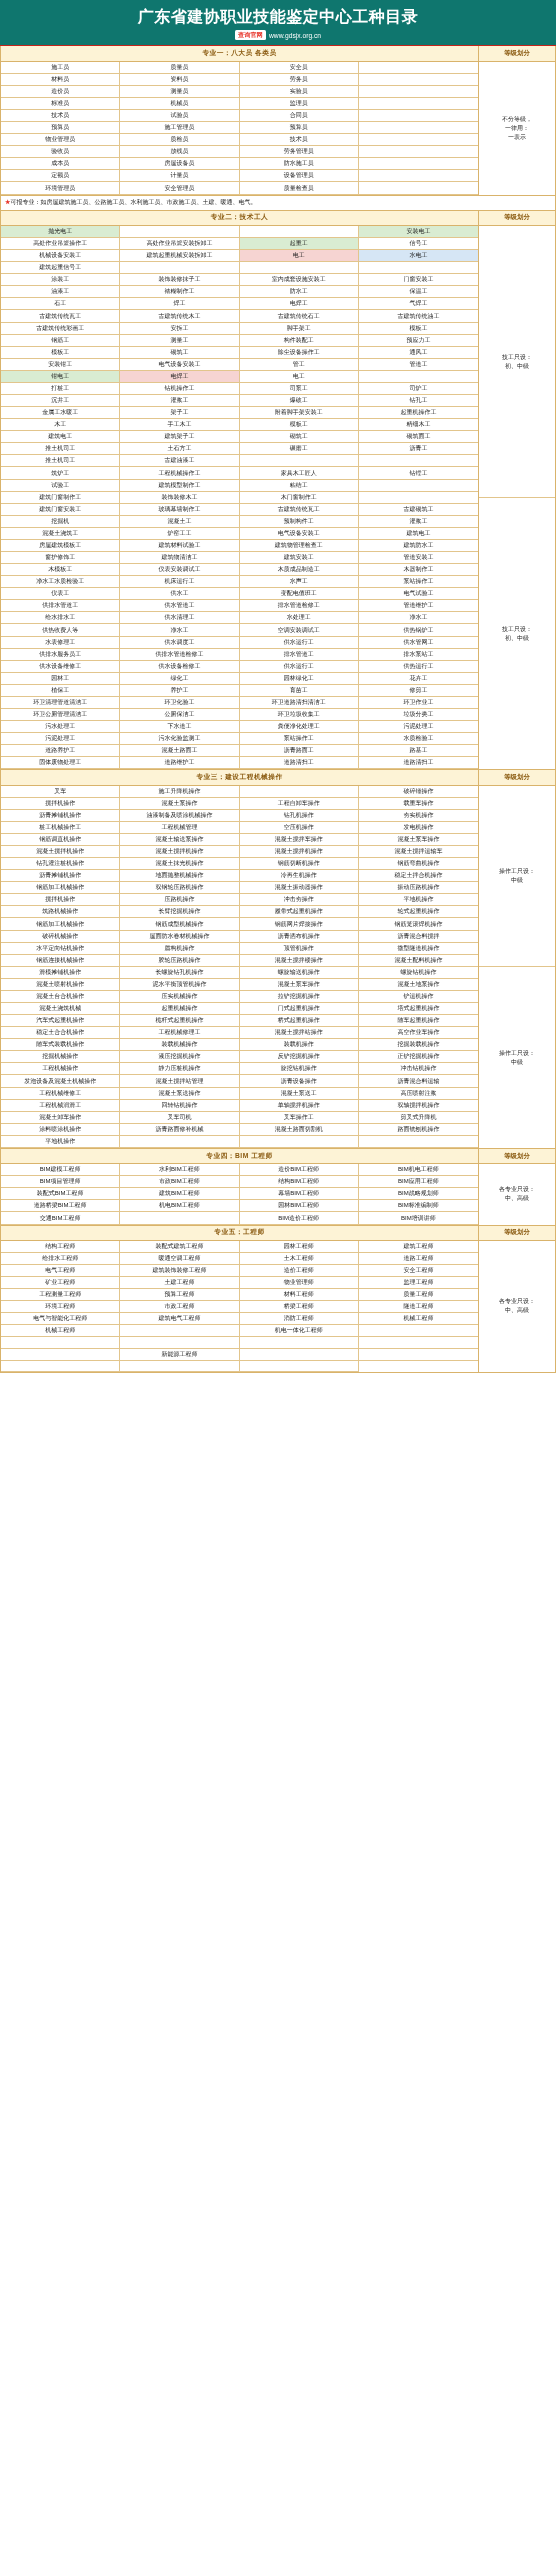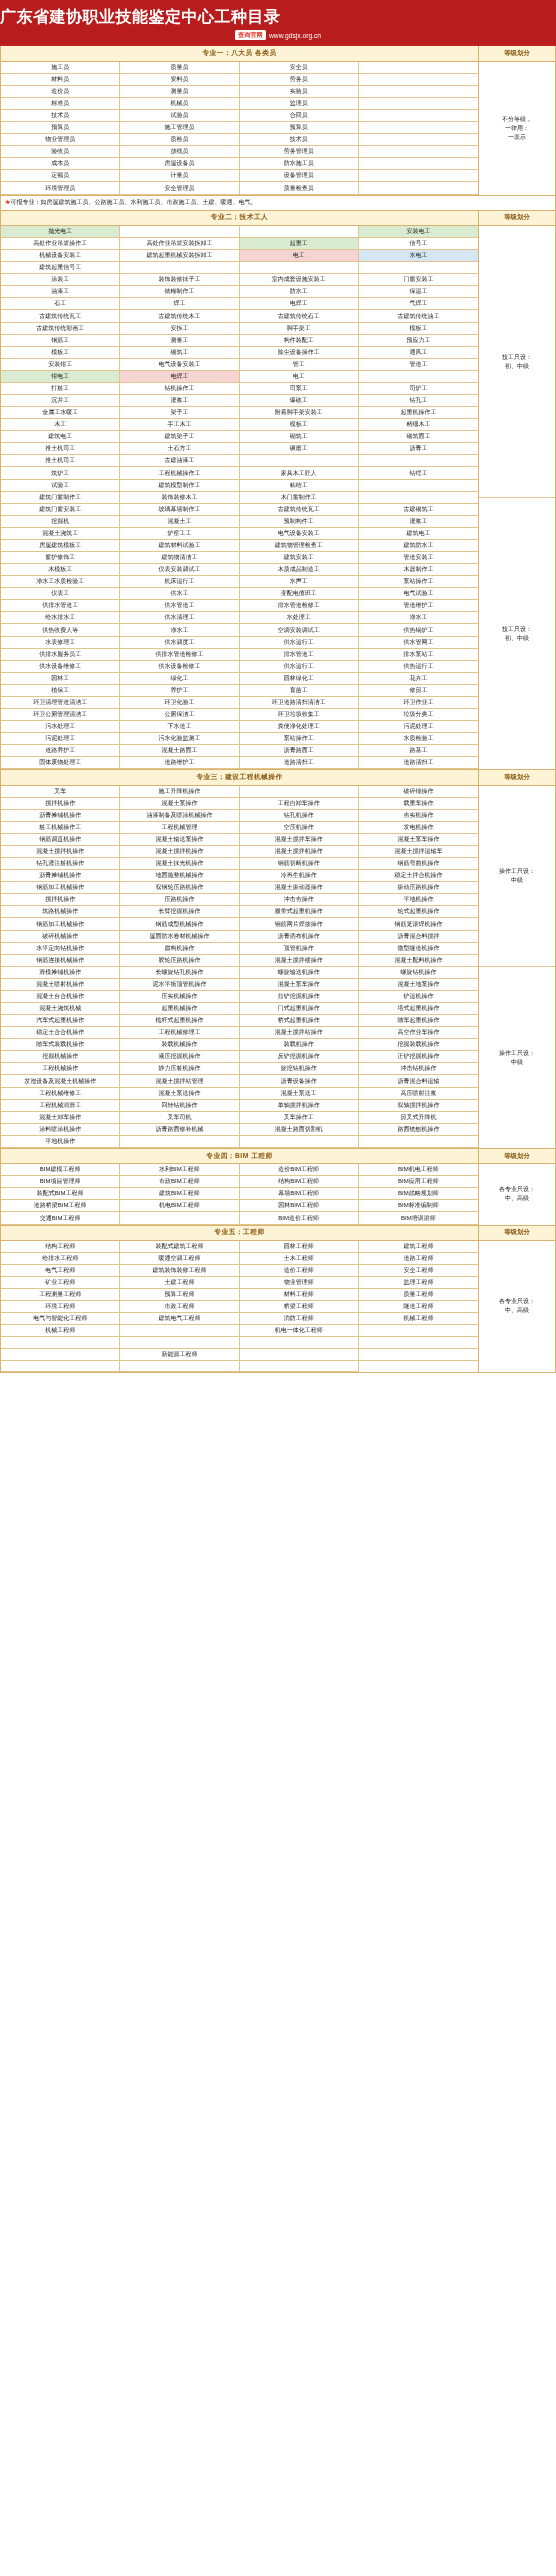--- a/index.html
+++ b/index.html
@@ -7,22 +7,23 @@
   body {
     width:556px;
     background:#ffffff;
     font-family:"Liberation Sans", sans-serif;
     color:#1a1a1a;
   }
   .page { width:556px; position:relative; }
 
   
   .header {
-    background:#b91c1c;
+    background:#0f766e;
     color:#ffffff;
+    text-align:center;
     padding:7.2px 0 5.2px 0;
     border-bottom:1.5px solid #c4241b;
   }
   .header .title {
     font-size:16px;
     font-weight:bold;
     letter-spacing:0.5px;
     line-height:1.25;
   }
   .header .sub {

